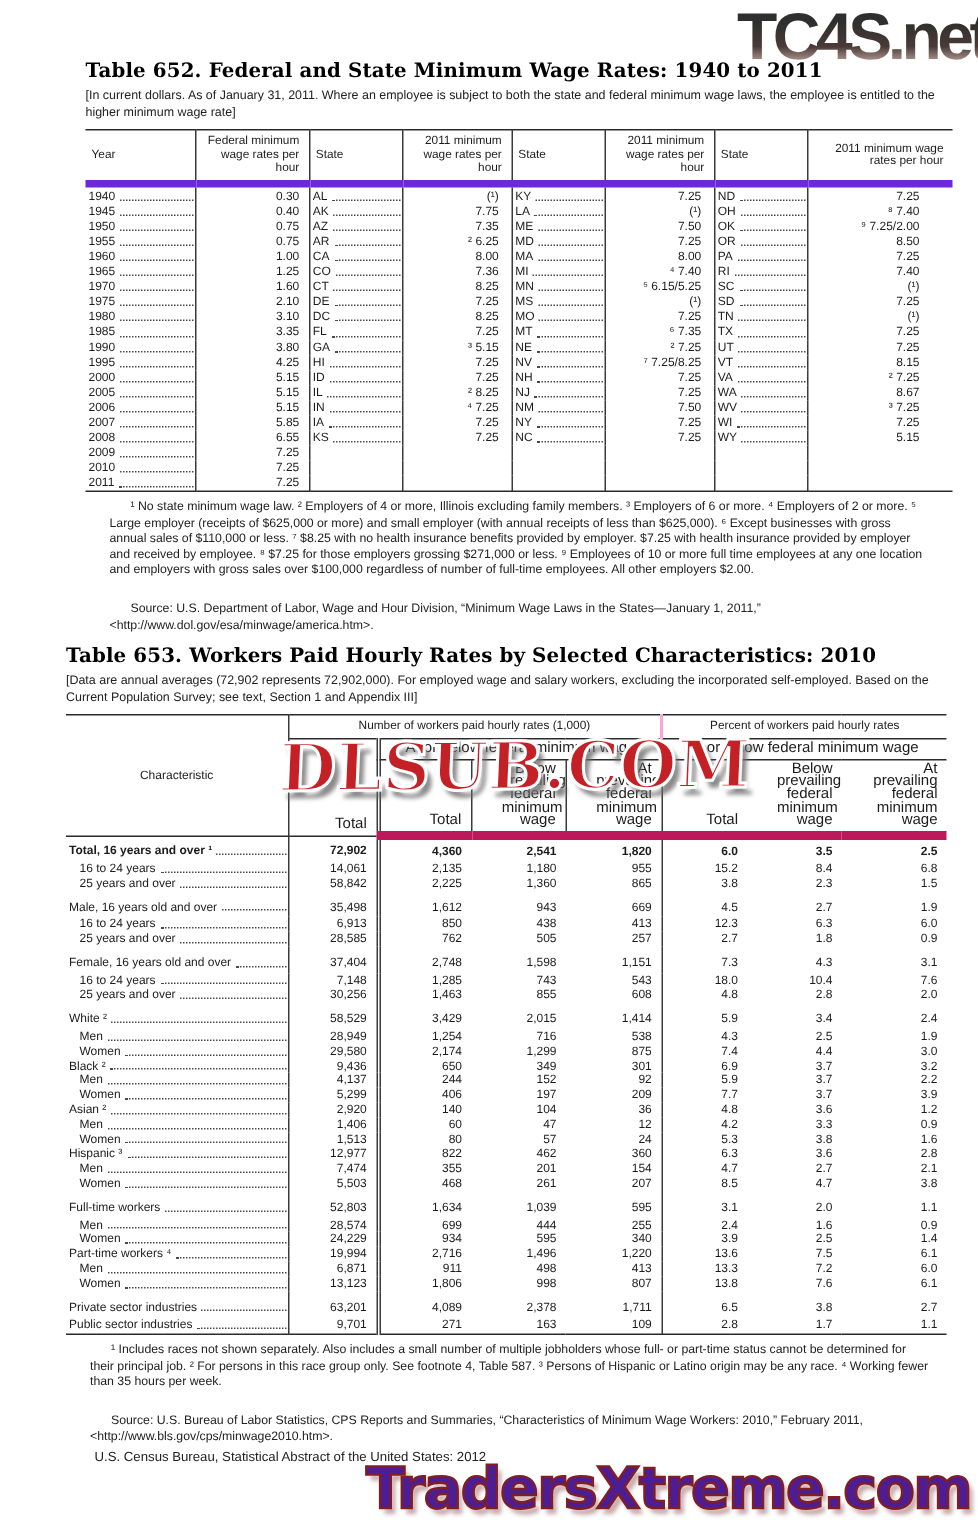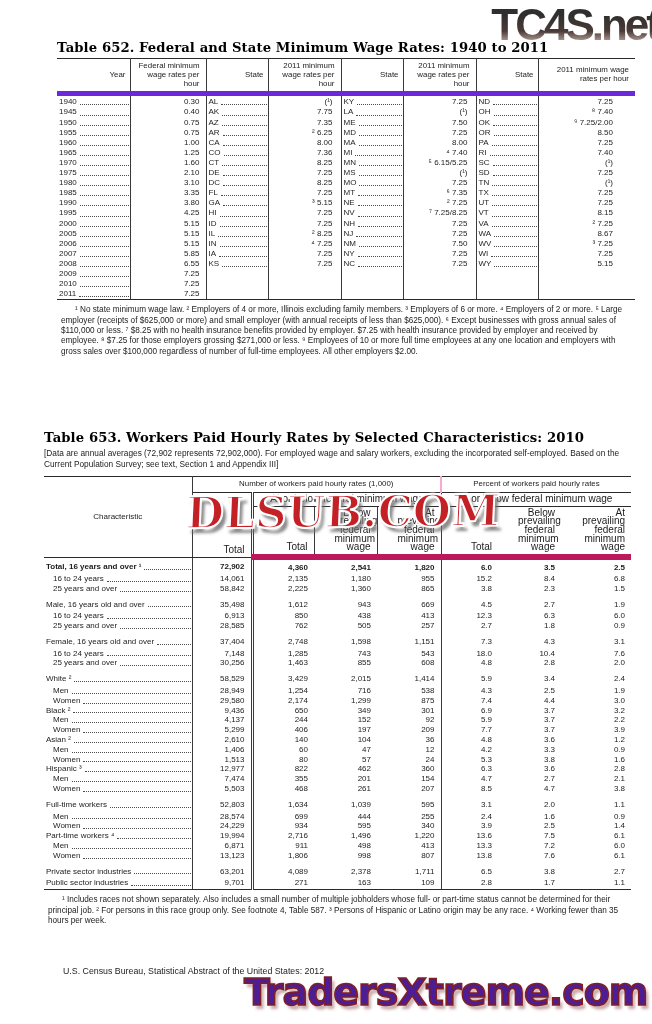--- a/index.html
+++ b/index.html
@@ -41,35 +41,35 @@
   .sec653 { position:absolute; left:44px; top:430px; width:591px; }
 
   .t-title {
     font-family:"DejaVu Serif", serif; font-weight:bold;
     font-size:13.2px; margin:0 0 3px 0; letter-spacing:0.1px; color:#000;
   }
   .sec653 .t-title { margin-left:0px; }
   .note { font-size:8.3px; line-height:10.6px; margin:0 0 7px 0; color:#222; }
 
   .footnotes, .source {
-    font-size:8.2px; line-height:10.4px; margin:4px; color:#222;
+    font-size:8.2px; line-height:10.4px; margin:16px; color:#222;
   }
   .footnotes { margin-top:5px; text-indent:14px; }
   .source { text-indent:14px; }
 
   
   #t652 { border-collapse:collapse; table-layout:fixed; width:578px; font-size:8px; }
   #t652 th {
     font-weight:normal; font-size:7.9px; line-height:8.8px;
     border-top:1px solid #2a2a2a; border-bottom:5px solid #6d28d9;
     padding:3px 4px; vertical-align:middle;
   }
   #t652 th, #t652 td { border-right:1px solid #3a3a3a; }
   #t652 th:last-child, #t652 td:last-child { border-right:none; }
-  #t652 th.hc { text-align:right; }
+  #t652 th.hc { text-align:left; }
   #t652 th.hr { text-align:right; padding-right:6px; }
   #t652 td { padding:0 0 0 2px; line-height:10.1px; height:10.1px; }
   #t652 td.num { text-align:right; padding-right:8px; }
   #t652 td.num.fed { padding-right:6px;margin-left:44px; }
   #t652 td.num.last { padding-right:22px; }
   #t652 tbody tr:first-child td { padding-top:1px; }
   #t652 tbody tr:last-child td { border-bottom:1px solid #2a2a2a; }
 
   
   #t653 { border-collapse:collapse; table-layout:fixed; width:587px; font-size:8px; margin-top:2px; }
@@ -125,20 +125,21 @@
 </style>
 </head>
 <body>
 
 <div class="page">
 
   <div class="wm-tc4s">TC4S.net</div>
 
   <div class="sec652">
     <h1 class="t-title">Table 652. Federal and State Minimum Wage Rates: 1940 to 2011</h1>
+    <p class="note">[In current dollars. As of January 31, 2011. Where an employee is subject to both the state and federal minimum wage laws, the employee is entitled to the higher minimum wage rate]</p>
 
     <table id="t652">
       <colgroup>
         <col style="width:73px">
           <col style="width:76px">
         <col style="width:62px">
           <col style="width:73px">
         <col style="width:62px">
           <col style="width:73px">
         <col style="width:62px">
@@ -745,20 +746,21 @@
               <div class="cf">
                 <span class="lbl"></span>
               </div>
             </td>
             <td class="num last"></td>
           </tr>
         </tbody>
     </table>
 
     <p class="footnotes">¹ No state minimum wage law. ² Employers of 4 or more, Illinois excluding family members. ³ Employers of 6 or more. ⁴ Employers of 2 or more. ⁵ Large employer (receipts of $625,000 or more) and small employer (with annual receipts of less than $625,000). ⁶ Except businesses with gross annual sales of $110,000 or less. ⁷ $8.25 with no health insurance benefits provided by employer. $7.25 with health insurance provided by employer and received by employee. ⁸ $7.25 for those employers grossing $271,000 or less. ⁹ Employees of 10 or more full time employees at any one location and employers with gross sales over $100,000 regardless of number of full-time employees. All other employers $2.00.</p>
+    <p class="source">Source: U.S. Department of Labor, Wage and Hour Division, “Minimum Wage Laws in the States—January 1, 2011,” &lt;http://www.dol.gov/esa/minwage/america.htm&gt;.</p>
   </div>
 
   <div class="sec653">
     <h1 class="t-title">Table 653. Workers Paid Hourly Rates by Selected Characteristics: 2010</h1>
     <p class="note">[Data are annual averages (72,902 represents 72,902,000). For employed wage and salary workers, excluding the incorporated self-employed. Based on the Current Population Survey; see text, Section 1 and Appendix III]</p>
 
     <table id="t653">
       <colgroup>
         <col style="width:148px">
           <col style="width:60px">
@@ -1015,21 +1017,21 @@
             <td class="n">3.7</td>
             <td class="n">3.9</td>
           </tr>
           <tr>
             <td class="lc">
               <div class="cf">
                 <span class="lbl">Asian ²</span>
                 <span class="lead"></span>
               </div>
             </td>
-            <td class="n dbl">2,610</td>
+            <td class="n dbl">2,920</td>
             <td class="n">140</td>
             <td class="n">104</td>
             <td class="n sep5">36</td>
             <td class="n">4.8</td>
             <td class="n">3.6</td>
             <td class="n">1.2</td>
           </tr>
           <tr>
             <td class="lc ind">
               <div class="cf">
@@ -1222,20 +1224,21 @@
             <td class="n">163</td>
             <td class="n sep5">109</td>
             <td class="n">2.8</td>
             <td class="n">1.7</td>
             <td class="n">1.1</td>
           </tr>
         </tbody>
     </table>
 
     <p class="footnotes">¹ Includes races not shown separately. Also includes a small number of multiple jobholders whose full- or part-time status cannot be determined for their principal job. ² For persons in this race group only. See footnote 4, Table 587. ³ Persons of Hispanic or Latino origin may be any race. ⁴ Working fewer than 35 hours per week.</p>
+    <p class="source">Source: U.S. Bureau of Labor Statistics, CPS Reports and Summaries, “Characteristics of Minimum Wage Workers: 2010,” February 2011, &lt;http://www.bls.gov/cps/minwage2010.htm&gt;.</p>
   </div>
 
   <div class="wm-dlsub">DLSUB.COM</div>
 
   <div class="credit">U.S. Census Bureau, Statistical Abstract of the United States: 2012</div>
 
   <div class="wm-traders">TradersXtreme.com</div>
 
 </div>
 

